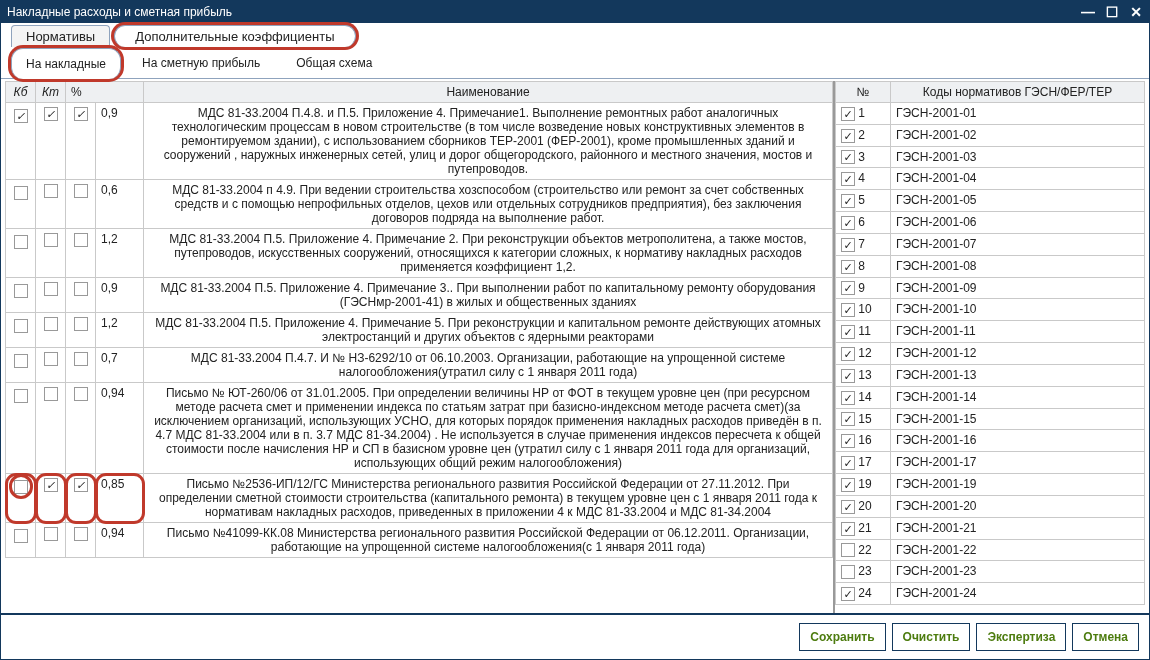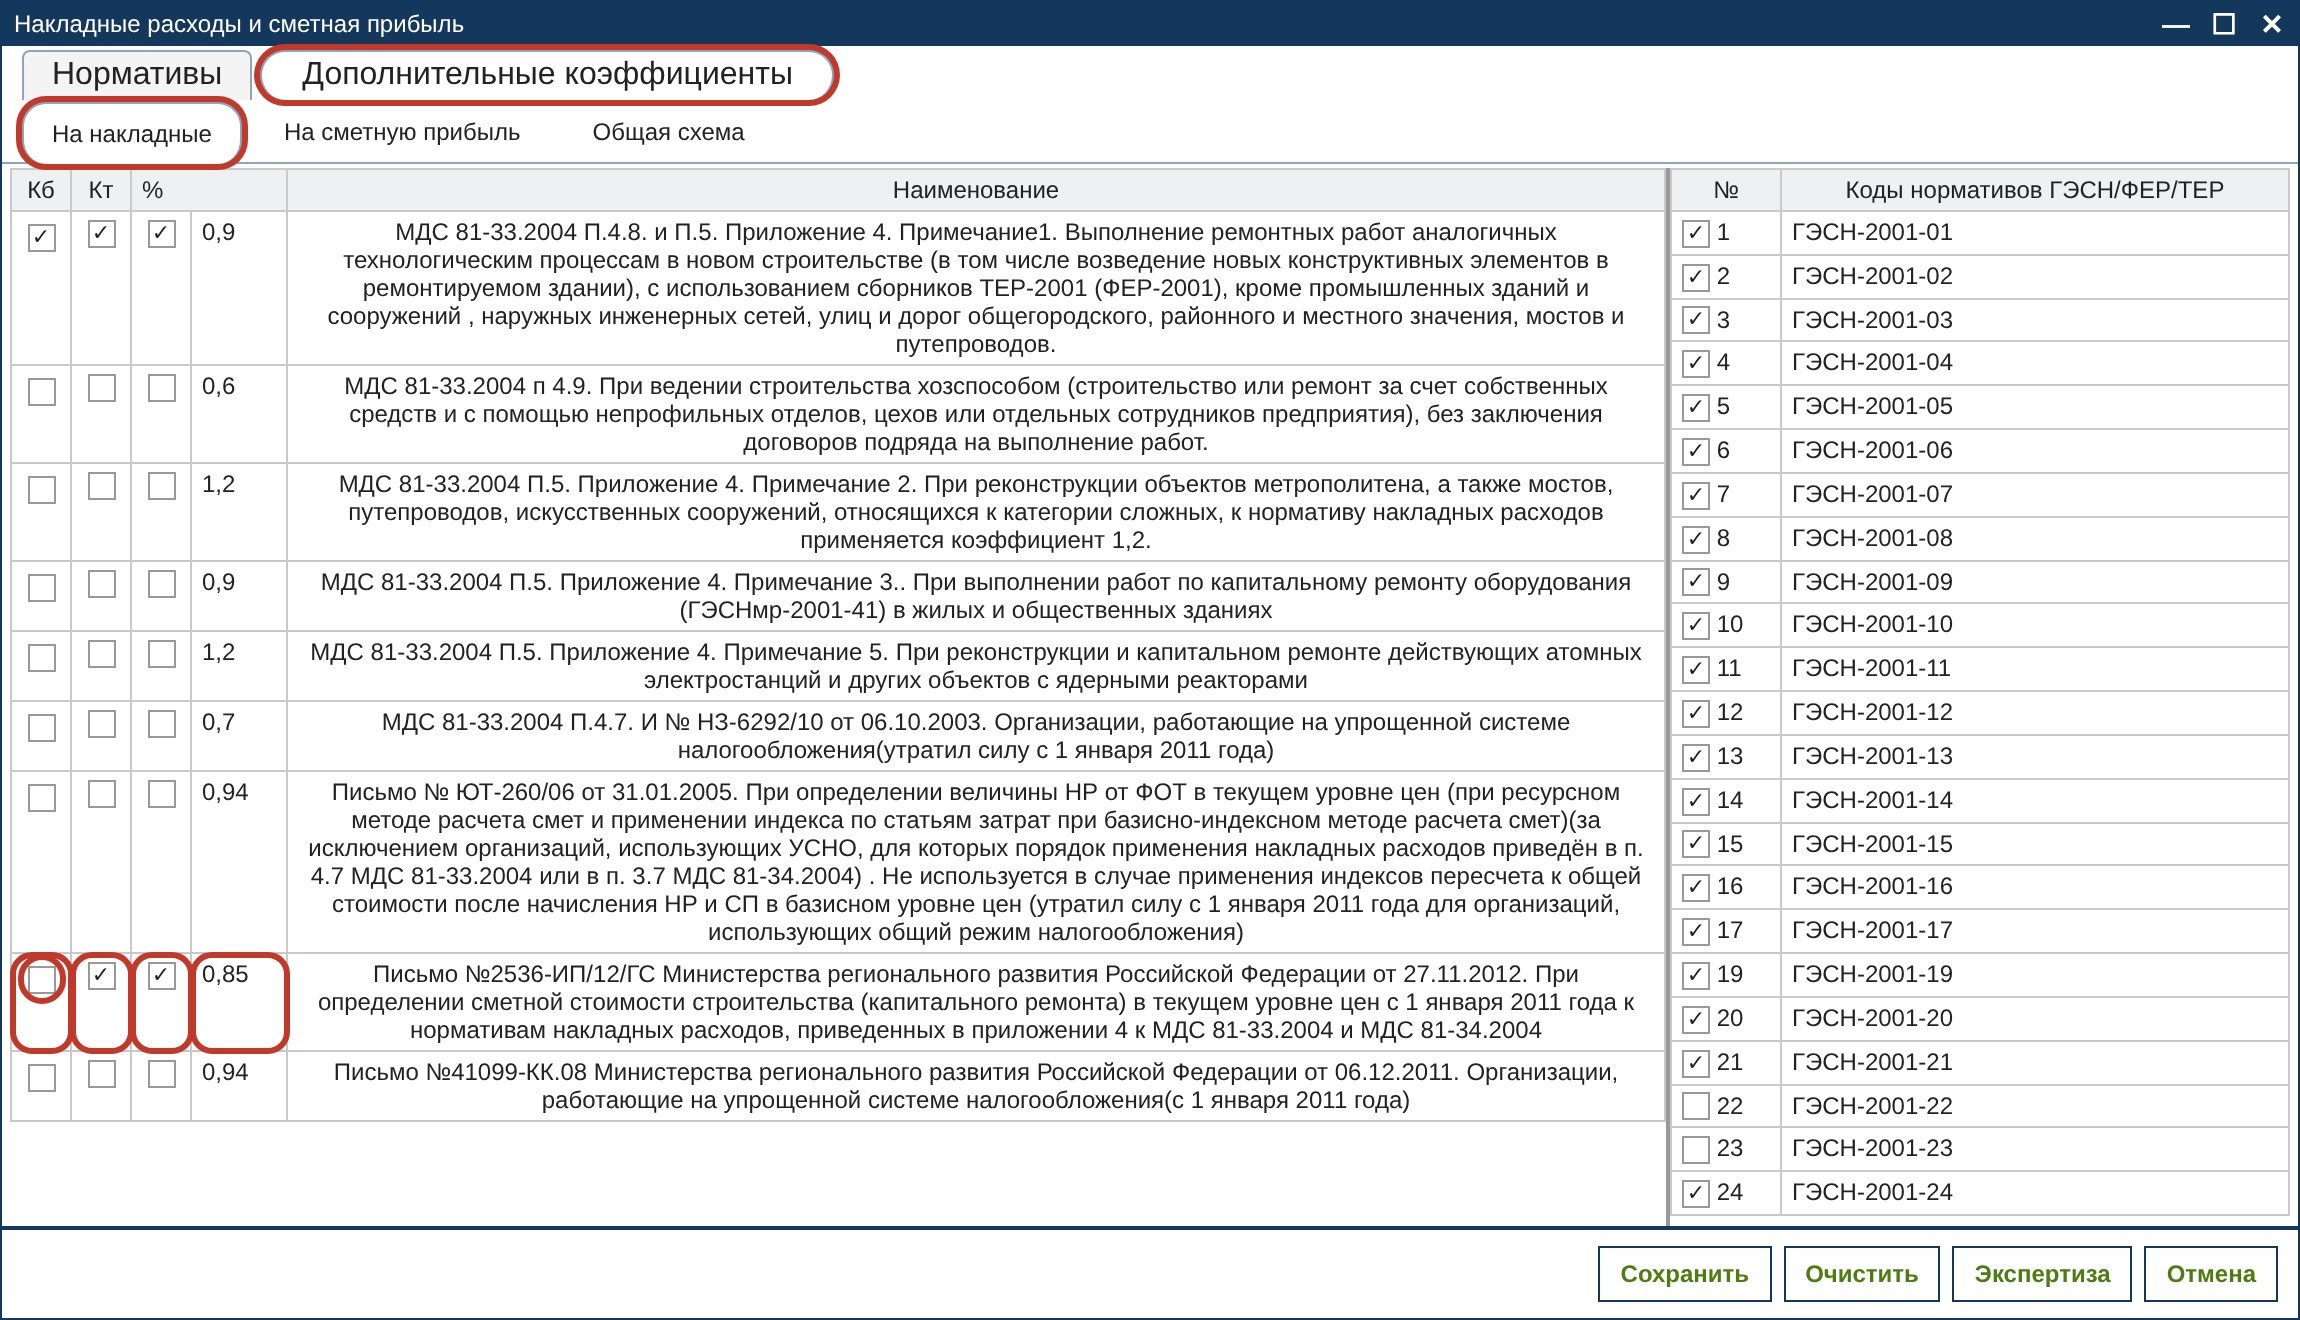--- a/index.html
+++ b/index.html
@@ -3,35 +3,35 @@
 <meta charset="utf-8">
 <style>
   * { box-sizing: border-box; }
   html, body { margin:0; padding:0; font-family: Arial, sans-serif; font-size:12px; color:#222; }
   .window { width:1150px; height:660px; background:#fff; border:1px solid #13385c; display:flex; flex-direction:column; }
   .titlebar { height:22px; background:#13385c; color:#fff; display:flex; align-items:center; padding:0 6px; }
   .titlebar-title { flex:1; font-size:12px; }
   .win-controls { display:flex; gap:10px; }
   .win-btn { width:14px; height:14px; color:#fff; font-weight:bold; text-align:center; cursor:pointer; font-size:14px; line-height:14px; }
   .tabs { display:flex; padding:2px 10px 0 10px; }
-  .tab { padding:3px 14px; border:1px solid transparent; border-bottom:none; border-radius:4px 4px 0 0; position:relative; cursor:pointer; margin-right:4px; font-size:16px; }
+  .tab { padding:3px 14px; border:1px solid transparent; border-bottom:none; border-radius:4px 4px 0 0; position:relative; cursor:pointer; margin-right:4px; font-size:13px; }
   .tab.active { border-color:#8fa3bd; background:#fff; z-index:2; }
   .tab.behind { border-color:#8fa3bd; background:#f4f4f4; }
   .tab.highlight { box-shadow:0 0 0 3px #c0392b; border-radius:14px; padding:3px 20px; }
   .subtabs { display:flex; padding:0 10px; border-bottom:1px solid #8fa3bd; }
   .subtab { padding:8px 14px; border:1px solid transparent; border-bottom:none; border-radius:4px 4px 0 0; margin-right:6px; font-size:12px; cursor:pointer; }
   .subtab.active { border-color:#8fa3bd; background:#fff; position:relative; top:1px; }
   .subtab.highlight { box-shadow:0 0 0 3px #c0392b; border-radius:12px; }
   .content { flex:1; display:flex; overflow:hidden; border-top:none; padding:2px 4px 0 4px; }
   .leftgrid { flex:1; overflow:auto; border-right:2px solid #999; }
   .rightgrid { width:310px; overflow:auto; }
   table { border-collapse:collapse; width:100%; }
   th, td { border:1px solid #c9c9c9; padding:3px 5px; vertical-align:top; font-size:12px; }
   th { background:#eef0f2; font-weight:normal; position:sticky; top:0; }
-  .col-chk { width:30px; text-align:center; }
+  .col-chk { width:30px; text-align:center;font-style:italic; }
   .col-pct { width:48px; text-align:left; white-space:nowrap; }
   .col-name { text-align:center; }
   .rightgrid th.col-no { width:55px; }
   .rightgrid td.num { text-align:left; white-space:nowrap; }
   .hl-row { outline:3px solid #c0392b; border-radius:12px; }
   .footer { border-top:2px solid #13385c; padding:8px 10px; display:flex; justify-content:flex-end; gap:6px; background:#fff; }
   .footer button { padding:6px 10px; border:1px solid #13385c; background:#fff; color:#4d7c0f; font-weight:bold; cursor:pointer; font-size:12px; }
   .chk-wrap { display:inline-block; border:1px solid #999; width:14px; height:14px; line-height:12px; text-align:center; vertical-align:middle; font-size:11px; background:#fff; }
 </style>
 </head>

